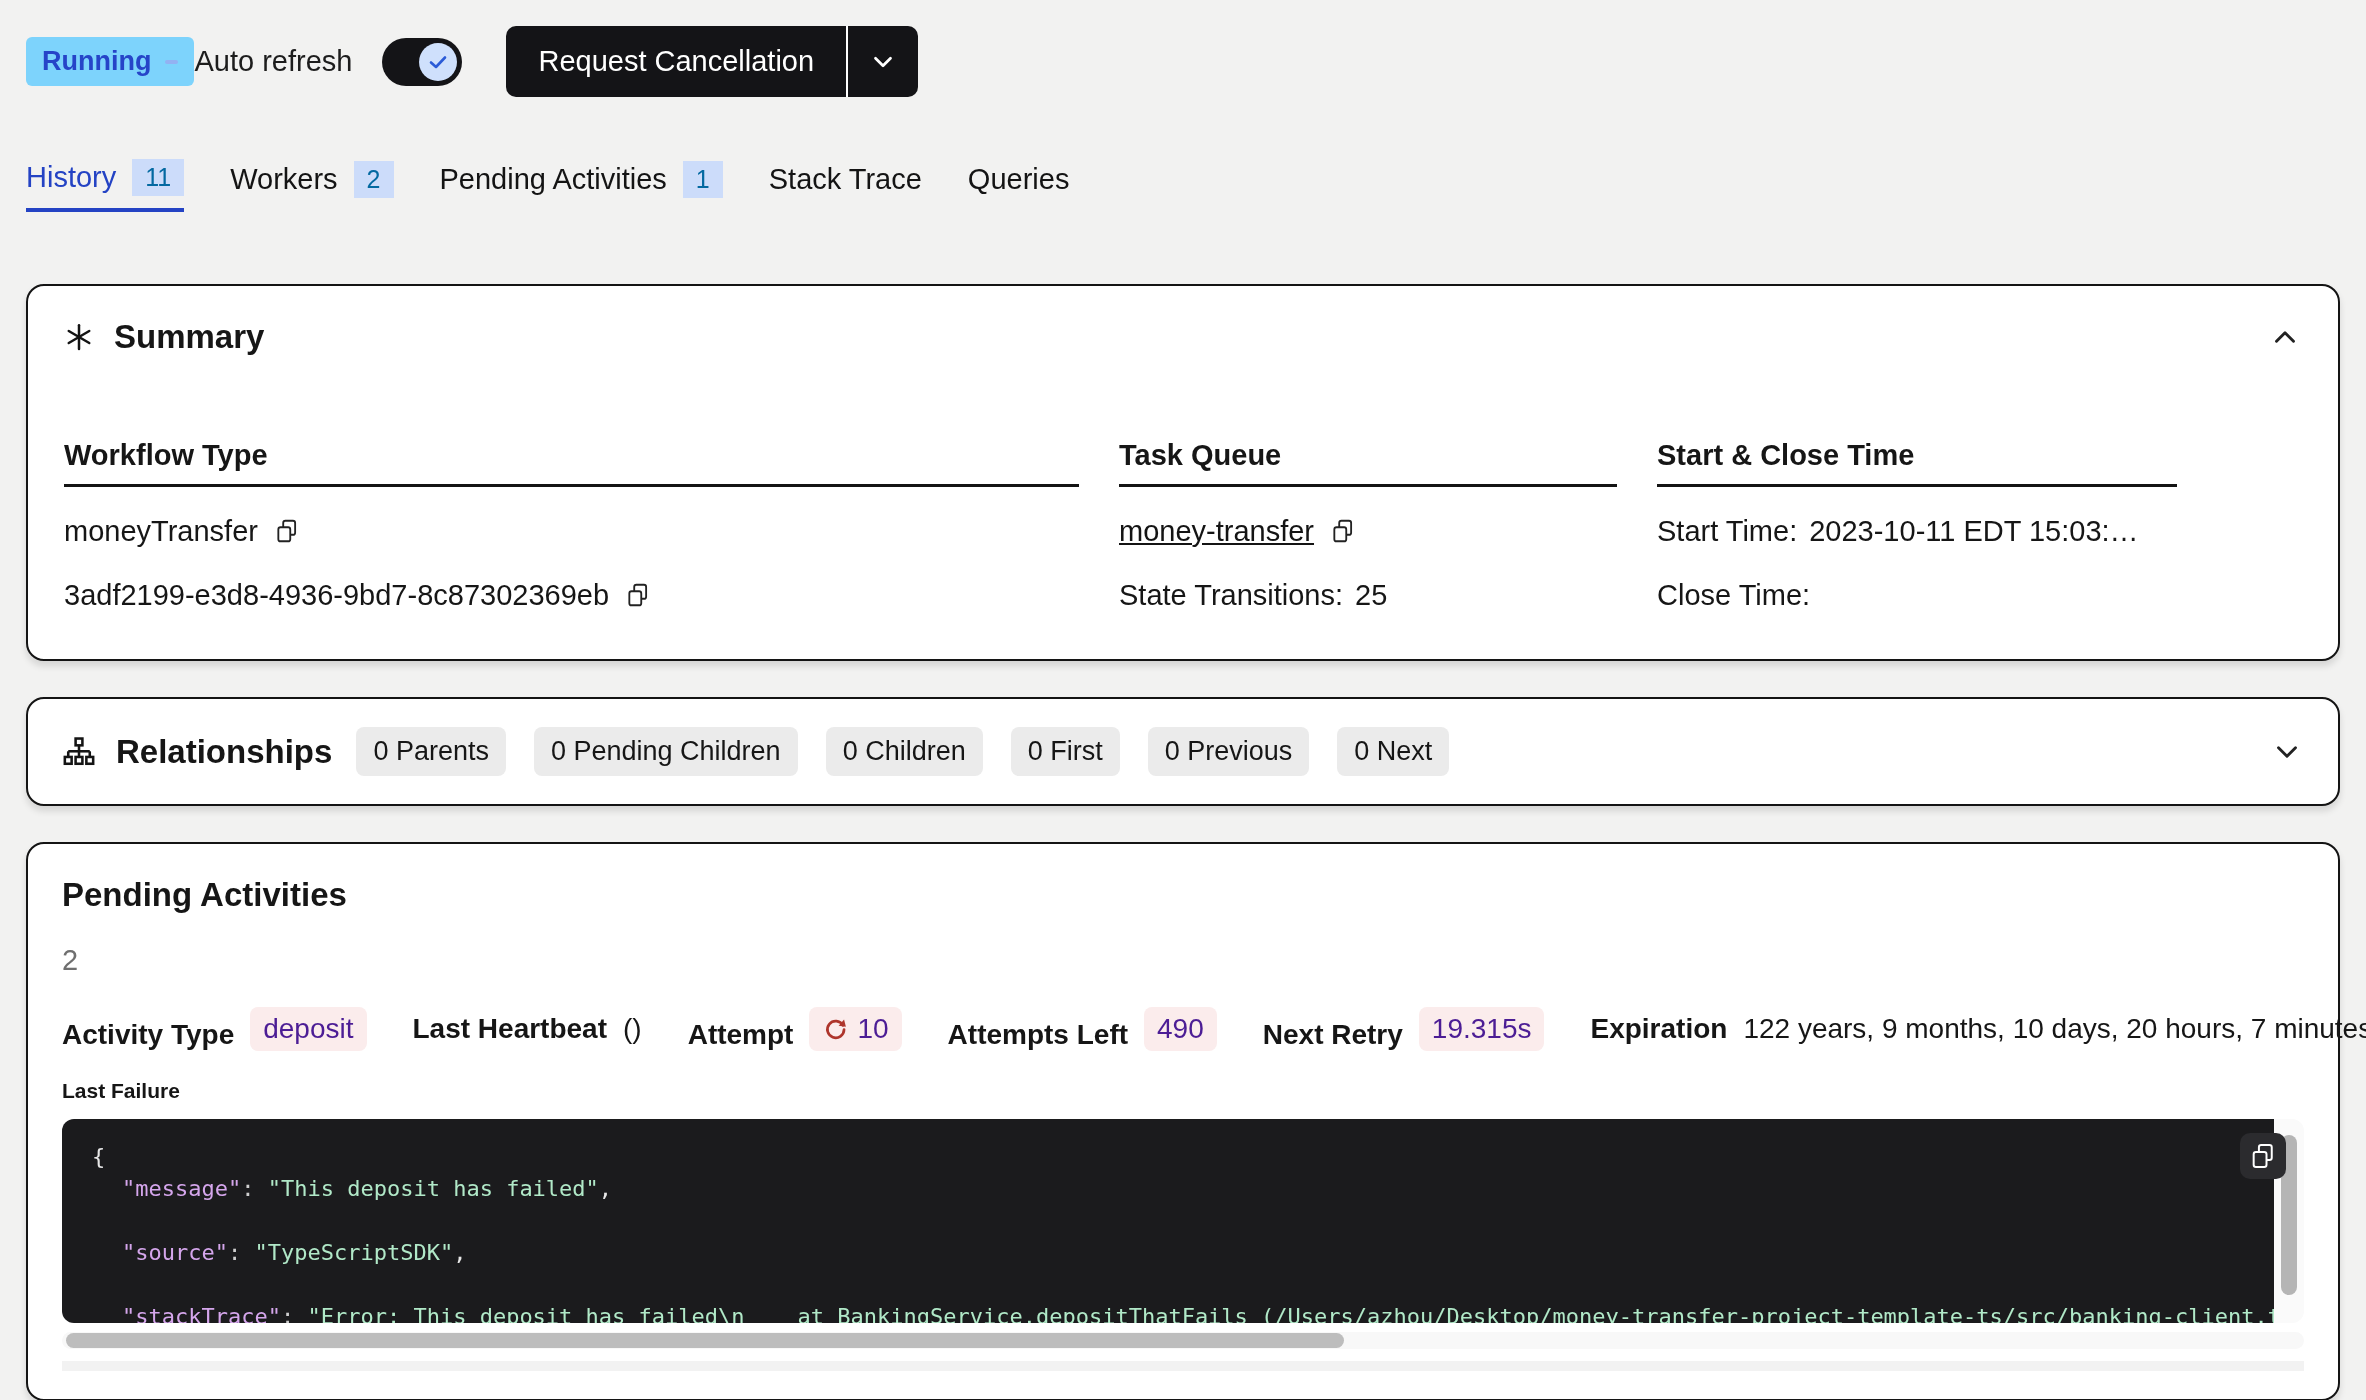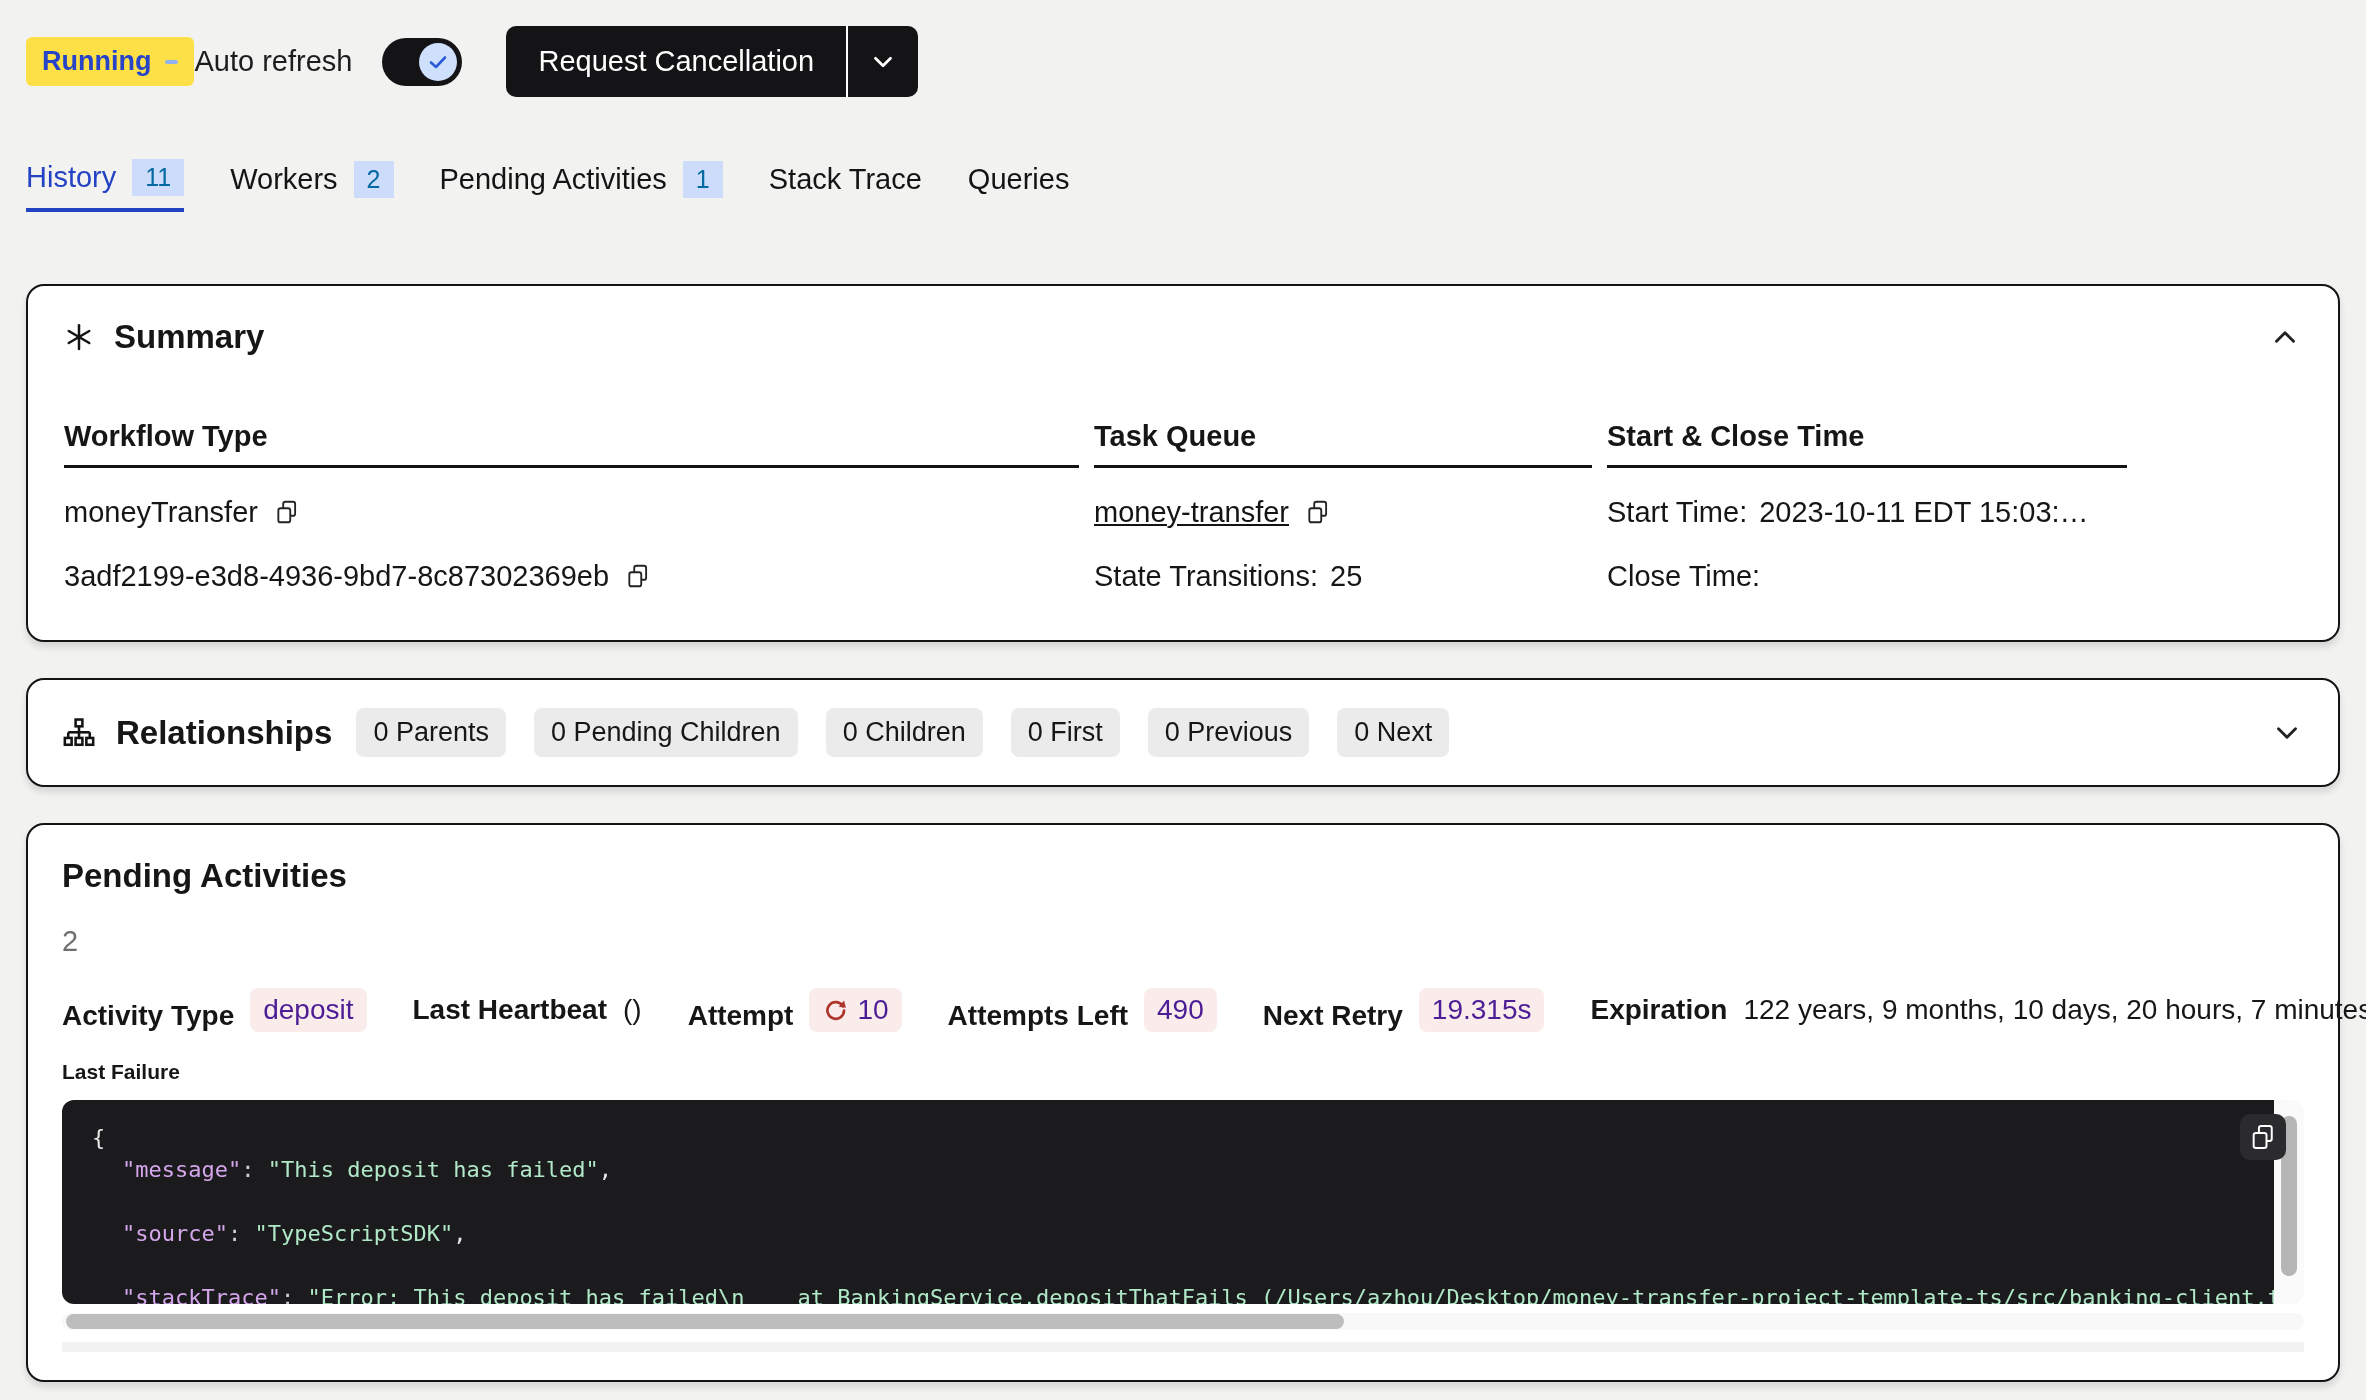--- a/index.html
+++ b/index.html
@@ -9,21 +9,21 @@
     background:#f2f2f1;
     font-family:"Liberation Sans", sans-serif;
     color:#161616;
     overflow:hidden;
   }
 
   
   .header { display:flex; align-items:center; padding:26px 28px 0 26px; }
   .status-badge {
     display:inline-flex; align-items:center; gap:14px;
-    background:#fde047; color:#2644c8;
+    background:#7dd3fc; color:#2644c8;
     font-size:27px; font-weight:600;
     padding:9px 16px; border-radius:6px;
   }
   .status-dash { width:13px; height:4px; background:#93b2f2; border-radius:2px; }
   .page-title { font-size:45px; font-weight:700; letter-spacing:.5px; margin-left:34px; flex:1; }
   .auto-refresh-label { font-size:29px; color:#1d1d1d; margin-right:30px; }
   .toggle {
     width:80px; height:48px; background:#141417; border-radius:26px;
     position:relative; flex:none; cursor:pointer;
   }
@@ -54,21 +54,21 @@
   .card {
     background:#fff; border:2.5px solid #141414; border-radius:18px;
     margin:0 26px; box-shadow:0 5px 7px rgba(0,0,0,.12);
   }
   .card-header { display:flex; align-items:center; }
   .section-title { font-size:33px; font-weight:700; margin-left:20px; }
   .chevron-right { margin-left:auto; display:flex; align-items:center; cursor:pointer; }
 
   
   .summary-card { margin-top:72px; padding:32px 36px 44px 36px; }
-  .summary-grid { display:grid; grid-template-columns:1015px 498px 520px; column-gap:15px; margin-top:64px; }
+  .summary-grid { display:grid; grid-template-columns:1015px 498px 520px; column-gap:40px; margin-top:83px; }
   .col-header { font-size:29px; font-weight:700; padding-bottom:12px; border-bottom:3px solid #141414; }
   .cell-row { display:flex; align-items:center; gap:16px; font-size:29px; margin-top:24px; min-height:40px; }
   .link { text-decoration:underline; cursor:pointer; color:#141414; }
   .copy-btn { display:inline-flex; cursor:pointer; color:#222; }
 
   
   .relationships-card { margin-top:36px; padding:28px 34px; }
   .rel-badges { display:flex; gap:28px; margin-left:24px; font-size:27px;text-align:right; }
   .rel-badge { background:#ebebeb; border-radius:8px; padding:9px 17px; white-space:nowrap; }
 

